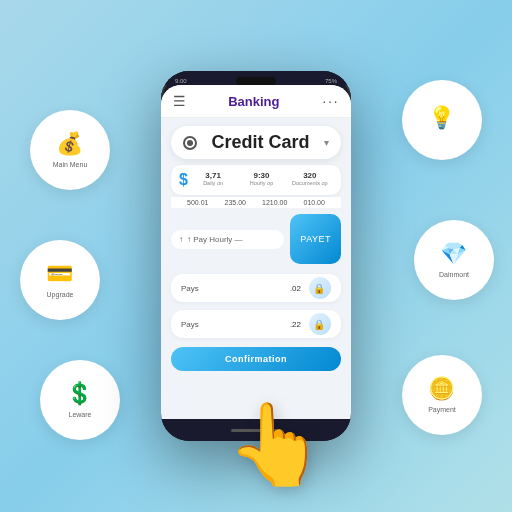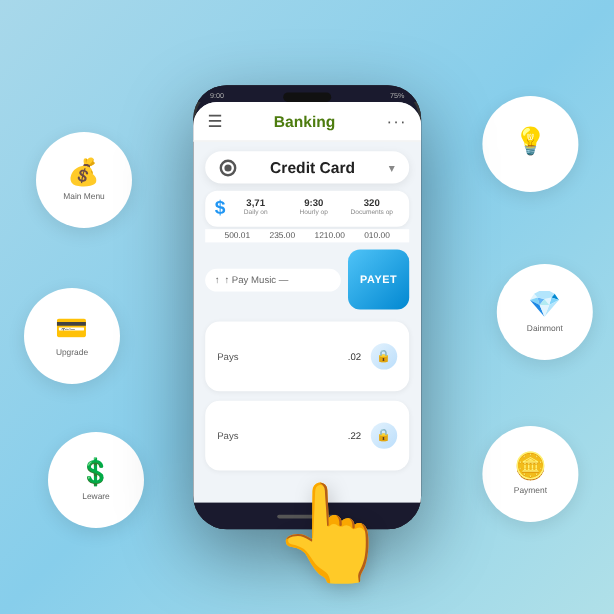--- a/index.html
+++ b/index.html
@@ -102,21 +102,21 @@
       align-items: center;
       justify-content: space-between;
       border-bottom: 1px solid #eee;
     }
     .top-bar .hamburger {
       font-size: 14px; color: #555;
     }
     .top-bar .title {
       font-size: 13px;
       font-weight: bold;
-      color: #4d7c0f;
+      color: #4c1d95;
     }
     .top-bar .dots {
       font-size: 14px; color: #555; letter-spacing: 1px;
     }
 
     
     .card-selector {
       background: white;
       margin: 8px 10px 6px;
       border-radius: 20px;
@@ -134,21 +134,21 @@
     }
     .card-selector .radio-dot::after {
       content: '';
       width: 6px; height: 6px;
       background: #555;
       border-radius: 50%;
       position: absolute;
       top: 2px; left: 2px;
     }
     .card-selector .card-label {
-      font-size: 13px;
+      font-size: 18px;
       font-weight: 600;
       color: #222;
       text-align: center;
     }
     .card-selector .chevron {
       font-size: 10px; color: #888;
     }
 
     
     .stats-row {
@@ -204,21 +204,21 @@
       flex: 1;
       background: white;
       border-radius: 10px;
       padding: 5px 8px;
       display: flex; align-items: center; gap: 4px;
     }
     .payet-btn {
       background: linear-gradient(135deg, #4fc3f7, #0288d1);
       color: white;
       font-size: 9px;
-      font-weight: bold;
+      font-weight: normal;
       padding: 20px 10px;
       border-radius: 10px;
       text-transform: uppercase;
       letter-spacing: 0.5px;
     }
 
     
     .balance-section {
       margin: 4px 10px;
       background: white;
@@ -251,21 +251,21 @@
       border-radius: 4px;
       height: 4px;
       width: 60%;
     }
 
     
     .payment-item {
       margin: 4px 10px;
       background: white;
       border-radius: 12px;
-      padding: 18px 10px;
+      padding: 3px 10px;
       display: flex;
       align-items: center;
       gap: 8px;
       box-shadow: 0 1px 4px rgba(0,0,0,0.05);
     }
     .payment-item .p-label {
       font-size: 8px;
       color: #555;
       flex: 1;
     }
@@ -392,21 +392,21 @@
     <div class="stats-numbers">
       <span class="num">500.01</span>
       <span class="num">235.00</span>
       <span class="num">1210.00</span>
       <span class="num">010.00</span>
     </div>
 
     <div class="action-row">
       <div class="pay-label">
         <span>↑</span>
-        <span>↑ Pay Music —</span>
+        <span>↑ Pay Hourly —</span>
       </div>
       <div class="payet-btn">PAYET</div>
     </div>
 
 
     <div class="payment-item">
       <span class="p-label">Pays</span>
       <span class="p-amount">.02</span>
       <div class="p-icon">
         <span>🔒</span>
@@ -414,20 +414,21 @@
     </div>
 
     <div class="payment-item">
       <span class="p-label">Pays</span>
       <span class="p-amount">.22</span>
       <div class="p-icon">
         <span>🔒</span>
       </div>
     </div>
 
+    <div class="confirm-btn">Confirmation</div>
 
   </div>
 
   <div class="phone-bottom">
     <div class="home-bar"></div>
   </div>
 </div>
 
 <div class="hand">👆</div>
 

